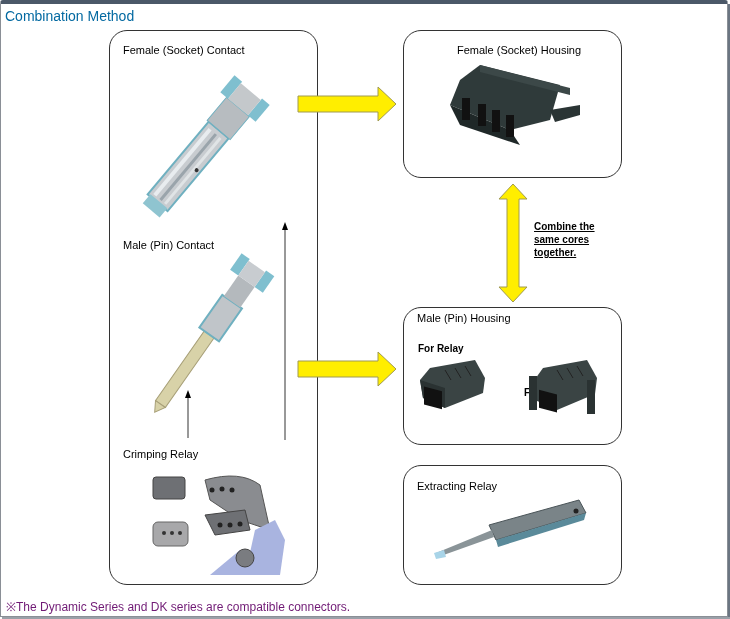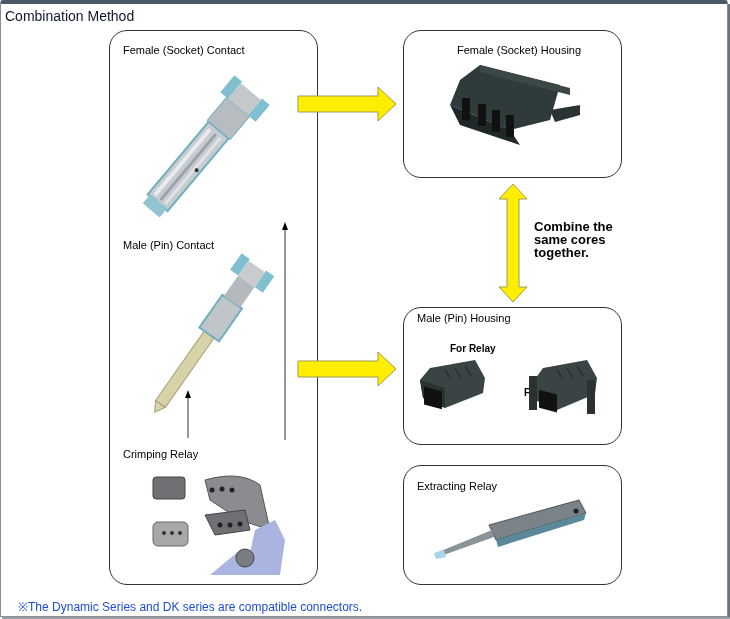--- a/index.html
+++ b/index.html
@@ -1,26 +1,26 @@
 <!DOCTYPE html>
 <html><head>
 <meta charset="utf-8">
 <style>
   html, body { margin:0; padding:0; background:#fff; }
   body { width:730px; height:619px; position:relative; overflow:hidden; font-family:"Liberation Sans", sans-serif; }
   .frame { position:absolute; left:0; top:0; width:728px; height:617px; border:1px solid #8a8f96; border-top:4px solid #4b5868; box-sizing:border-box; border-radius:3px 3px 0 0; }
   .frame-shadow { position:absolute; right:0; top:4px; width:2px; height:613px; background:#6b7582; }
   .frame-shadow-b { position:absolute; left:2px; bottom:0; width:728px; height:2px; background:#9aa0a8; }
-  .title { position:absolute; left:5px; top:8px; font-size:14px; color:#0f172a; }
+  .title { position:absolute; left:5px; top:8px; font-size:14px; color:#0369a1; }
   .box { position:absolute; border:1px solid #333; border-radius:18px; background:#fff; box-sizing:border-box; }
   .lbl { position:absolute; font-size:11px; font-weight:normal; color:#000; white-space:nowrap; }
   .lbl-sm { position:absolute; font-size:10px; font-weight:bold; color:#000; white-space:nowrap; }
-  .note { position:absolute; left:18px; top:598px; font-size:12px; color:#1d4ed8; }
+  .note { position:absolute; left:6px; top:598px; font-size:12px; color:#701a75; }
   svg { position:absolute; overflow:visible; }
-  .combine { position:absolute; left:534px; top:220px; font-size:13px; font-weight:bold; line-height:13px; width:80px; }
+  .combine { position:absolute; left:534px; top:220px; font-size:10px; font-weight:bold; line-height:13px; width:80px;text-decoration:underline; }
 </style>
 </head>
 <body>
 
 <div class="frame"></div>
 <div class="frame-shadow"></div>
 <div class="frame-shadow-b"></div>
 
 <div class="title">Combination Method</div>
 
@@ -110,21 +110,21 @@
   <polygon points="16,1 30,16 22,16 22,104 30,104 16,119 2,104 10,104 10,16 2,16" fill="#ffee00" stroke="#a09a50" stroke-width="1"></polygon>
 </svg>
 <div class="combine">
   <div>Combine the</div>
   <div>same cores</div>
   <div>together.</div>
 </div>
 
 <div class="box" style="left:403px;top:307px;width:219px;height:138px;"></div>
 <div class="lbl" style="left:417px;top:312px;">Male (Pin) Housing</div>
-<div class="lbl-sm" style="left:418px;top:343px;margin-left:32px;">For Relay</div>
+<div class="lbl-sm" style="left:418px;top:343px;">For Relay</div>
 <div class="lbl-sm" style="left:524px;top:343px;margin-top:44px;">For Panel</div>
 <svg style="left:415px;top:358px;" width="75" height="60" viewBox="0 0 75 60">
   <polygon points="15,10 60,2 70,20 68,35 30,50 8,40 5,22" fill="#3a4444"></polygon>
   <polygon points="5,22 30,30 30,50 8,40" fill="#2a3232"></polygon>
   <rect x="9" y="26" width="18" height="18" fill="#111" transform="skewY(15)"></rect>
   <line x1="30" y1="12" x2="36" y2="22" stroke="#222"></line>
     <line x1="40" y1="10" x2="46" y2="20" stroke="#222"></line>
     <line x1="50" y1="8" x2="56" y2="18" stroke="#222"></line>
 </svg>
 <svg style="left:525px;top:358px;" width="80" height="62" viewBox="0 0 80 62">

